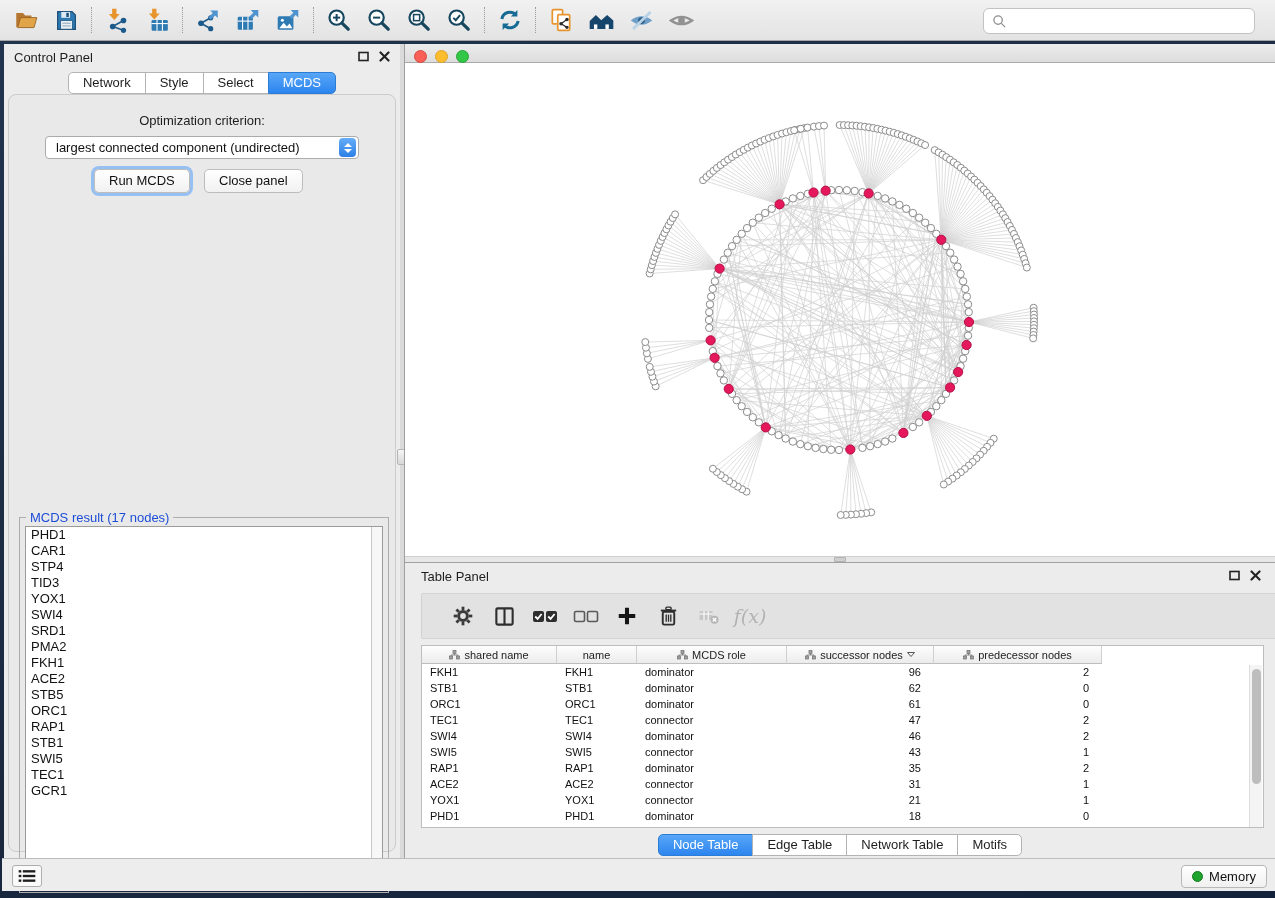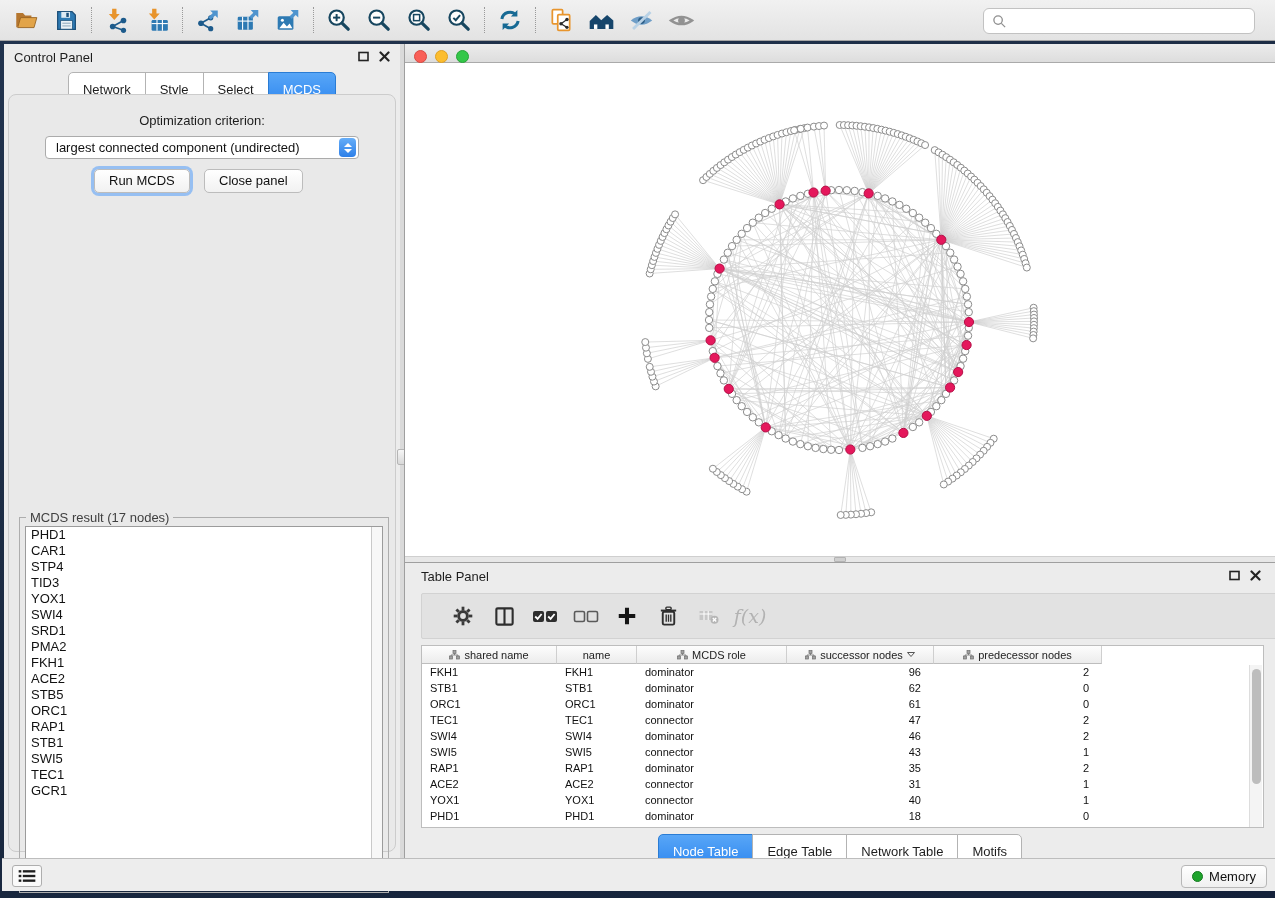--- a/index.html
+++ b/index.html
@@ -21,21 +21,21 @@
     font-family:inherit; background:transparent; }
 
   
   #control-panel { position:absolute; left:4px; top:44px; width:396px; height:814px;
     background:#ececec; }
   #cp-header { position:absolute; left:0; top:0; width:100%; height:26px; }
   #cp-title { position:absolute; left:10px; top:6px; font-size:13px; color:#1e1e1e; }
   .win-btns { position:absolute; right:10px; top:7px; display:flex; gap:10px; }
   #cp-tabs { position:absolute; left:0; top:28px; width:100%; display:flex; justify-content:center; }
   .segbar { display:inline-flex; }
-  .seg { padding:9px 14px; font-size:13px; color:#1e1e1e; background:#fff;
+  .seg { padding:2px 14px; font-size:13px; color:#1e1e1e; background:#fff;
     border:1px solid #b3b3b3; margin-left:-1px; line-height:16px; }
   .seg:first-child { border-radius:5px 0 0 5px; margin-left:0; }
   .seg:last-child { border-radius:0 5px 5px 0; }
   .seg.sel { background:linear-gradient(#58a6f7,#2c85ef); color:#fff; border-color:#2a7cd4; }
   #cp-box { position:absolute; left:4px; top:50px; width:388px; height:758px;
     background:#e9e9e9; border:1px solid #cccccc; border-radius:8px; }
   #opt-label { position:absolute; left:0; top:18px; width:100%; text-align:center;
     font-size:13px; color:#1c1c1c; }
   #criterion-select { position:absolute; left:36px; top:41px; width:314px; height:23px;
     background:#fff; border:1px solid #ababab; border-radius:4px;
@@ -48,21 +48,21 @@
   .stepper i { width:0; height:0; border-left:4px solid transparent; border-right:4px solid transparent; }
   .stepper .up { border-bottom:4px solid #fff; }
   .stepper .dn { border-top:4px solid #fff; }
   .push { background:linear-gradient(#fff,#f1f1f1); border:1px solid #bcbcbc;
     border-radius:5px; font-size:13px; color:#111; padding:3px 14px; line-height:16px; }
   #run-btn { position:absolute; left:85px; top:74px; box-shadow:0 0 0 3px rgba(82,156,250,.55); }
   #close-btn { position:absolute; left:195px; top:74px; }
   #mcds-fieldset { position:absolute; left:10px; top:422px; width:370px; height:376px;
     border:1px solid #adadad; }
   #mcds-legend { position:absolute; left:6px; top:-8px; background:#e9e9e9;
-    padding:0 4px; font-size:13px; color:#404040; }
+    padding:0 4px; font-size:13px; color:#1d4ed8; }
   #mcds-list { position:absolute; left:5px; top:8px; right:5px; bottom:5px;
     background:#fff; border:1px solid #9b9b9b; overflow:hidden; }
   .mcds-item { font-size:13px; color:#111; line-height:16px; padding-left:5px; }
   #mcds-scroll { position:absolute; right:0; top:0; width:11px; height:100%;
     border-left:1px solid #c9c9c9; background:#f7f7f7; }
 
   
   #v-splitter { position:absolute; left:400px; top:44px; width:4px; height:814px; background:#dadada; }
   #v-grip { position:absolute; left:-3px; top:405px; width:9px; height:16px;
     background:linear-gradient(#f6f6f6,#d8d8d8); border:1px solid #b5b5b5; border-radius:2px; }
@@ -1226,21 +1226,21 @@
           <div class="td" style="width: 135px;">ACE2</div>
           <div class="td" style="width: 80px;">ACE2</div>
           <div class="td" style="width: 150px;">connector</div>
           <div class="td num" style="width: 147px;">31</div>
           <div class="td num" style="width: 168px;">1</div>
         </div>
         <div class="tr">
           <div class="td" style="width: 135px;">YOX1</div>
           <div class="td" style="width: 80px;">YOX1</div>
           <div class="td" style="width: 150px;">connector</div>
-          <div class="td num" style="width: 147px;">40</div>
+          <div class="td num" style="width: 147px;">21</div>
           <div class="td num" style="width: 168px;">1</div>
         </div>
         <div class="tr">
           <div class="td" style="width: 135px;">PHD1</div>
           <div class="td" style="width: 80px;">PHD1</div>
           <div class="td" style="width: 150px;">dominator</div>
           <div class="td num" style="width: 147px;">18</div>
           <div class="td num" style="width: 168px;">0</div>
         </div>
       </div>

